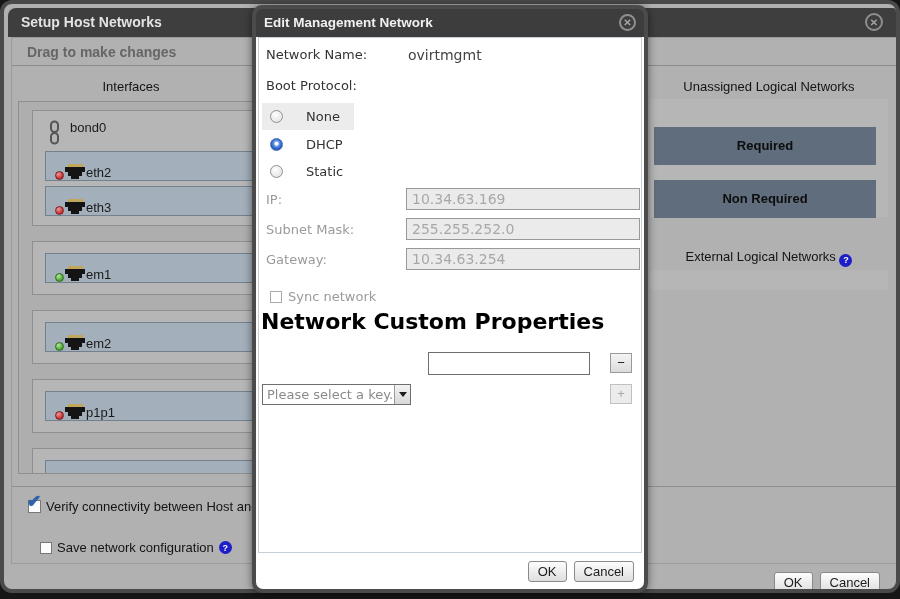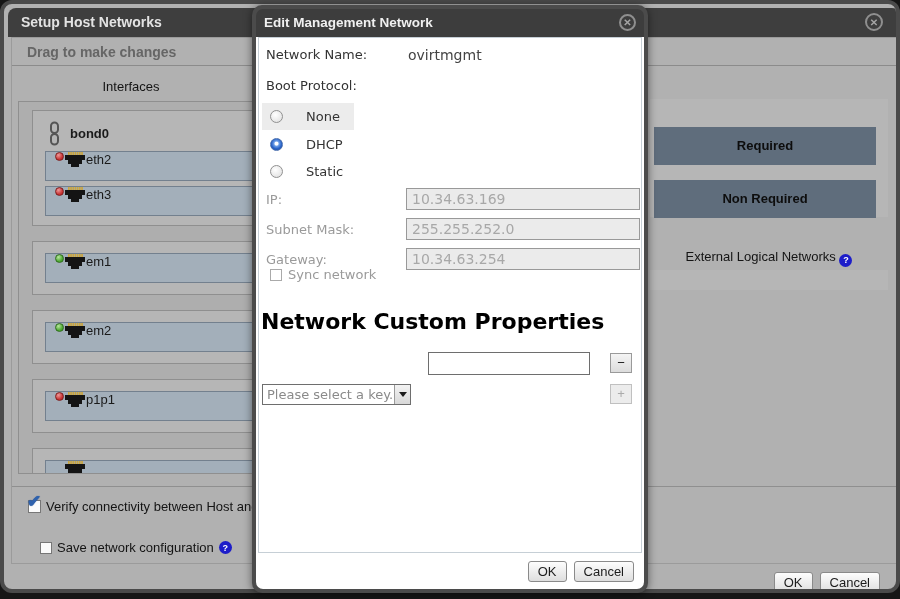--- a/index.html
+++ b/index.html
@@ -20,24 +20,24 @@
     line-height:28px; padding-left:15px; }
   .col-header { position:absolute; top:75px; font-size:13px; color:#141414; text-align:center; }
   .hdr-left { left:14px; width:226px; }
   .hdr-right { left:646px; width:238px; }
 
   
   .iface-panel { position:absolute; left:14px; top:97px; width:431px; height:373px;
     background:#aeaeae; border:1px solid #8f8f8f; overflow:hidden; padding:8px 13px; }
   .iface-group { background:#b6b6b6; border:1px solid #8f8f8f; padding:9px 12px; margin-bottom:15px; }
   .group-single { padding:11px 12px; }
-  .bond-header { display:flex; align-items:center; gap:10px; height:26px; padding-left:4px;
-    font-size:13px; color:#1a1a1a;font-weight:bold; }
+  .bond-header { display:flex; gap:10px; height:26px; padding-left:4px;
+    font-size:13px; color:#1a1a1a; }
   .iface-row { height:30px; background:#a3afba; border:1px solid #73808e; display:flex;
-    align-items:flex-start; gap:0; padding-left:9px; font-size:13px; color:#1a1a1a; cursor:move; }
+    align-items:flex-end; gap:0; padding-left:9px; font-size:13px; color:#1a1a1a; cursor:move; }
   .bond-header + .iface-row { margin-top:5px; }
   .iface-row + .iface-row { margin-top:5px; }
   .dot { width:9px; height:9px; border-radius:50%; flex:0 0 auto; }
   .dot-down { background:radial-gradient(circle at 35% 30%, #ef9a9a, #c62f2f 65%); border:1px solid #7e1f1f; }
   .dot-up   { background:radial-gradient(circle at 35% 30%, #b9e8a0, #49a52e 65%); border:1px solid #2f6d1d; }
 
   
   .unassigned-box { position:absolute; left:646px; top:95px; width:238px; height:118px; background:#b6b6b6; }
   .net-bar { margin-left:4px; width:222px; height:38px; background:#5f6d7c; color:#0d0d0d;
     font-weight:bold; font-size:13px; text-align:center; line-height:38px; cursor:move; }
@@ -120,20 +120,21 @@
 <div class="dialog-bg">
   <div class="main-titlebar">
     <span>Setup Host Networks</span>
   </div>
   <div class="close-btn main-close">✕</div>
 
   <div class="content-outline"></div>
   <div class="drag-row">Drag to make changes</div>
 
   <div class="col-header hdr-left">Interfaces</div>
+  <div class="col-header hdr-right">Unassigned Logical Networks</div>
 
   <div class="iface-panel">
 
     <div class="iface-group">
       <div class="bond-header">
         <svg class="chain" width="11" height="25" viewBox="0 0 11 25">
           <rect x="2" y="1.5" width="7" height="10.5" rx="3.5" fill="none" stroke="#555" stroke-width="2"></rect>
           <rect x="2" y="13" width="7" height="10.5" rx="3.5" fill="none" stroke="#555" stroke-width="2"></rect>
         </svg>
         <span>bond0</span>
@@ -306,21 +307,21 @@
 
     <div class="m-label m-label-dis" style="top:155px;">IP:</div>
     <input class="m-input" style="top: 151px;" readonly="" value="10.34.63.169">
 
     <div class="m-label m-label-dis" style="top:185px;">Subnet Mask:</div>
     <input class="m-input" style="top: 181px;" readonly="" value="255.255.252.0">
 
     <div class="m-label m-label-dis" style="top:215px;">Gateway:</div>
     <input class="m-input" style="top: 211px;" readonly="" value="10.34.63.254">
 
-    <div class="m-label" style="top:230px; left:14px; display:flex; align-items:center; gap:6px;">
+    <div class="m-label" style="top:252px; left:14px; display:flex; align-items:center; gap:6px;">
       <span class="cbx cbx-sm cbx-disabled"></span>
       <span class="m-label-dis">Sync network</span>
     </div>
 
     <div class="m-heading">Network Custom Properties</div>
 
     <input class="val-input" style="top: 315px;" value="">
     <button class="sq-btn" style="top:316px;">−</button>
 
     <div class="combo" style="top:347px;">

